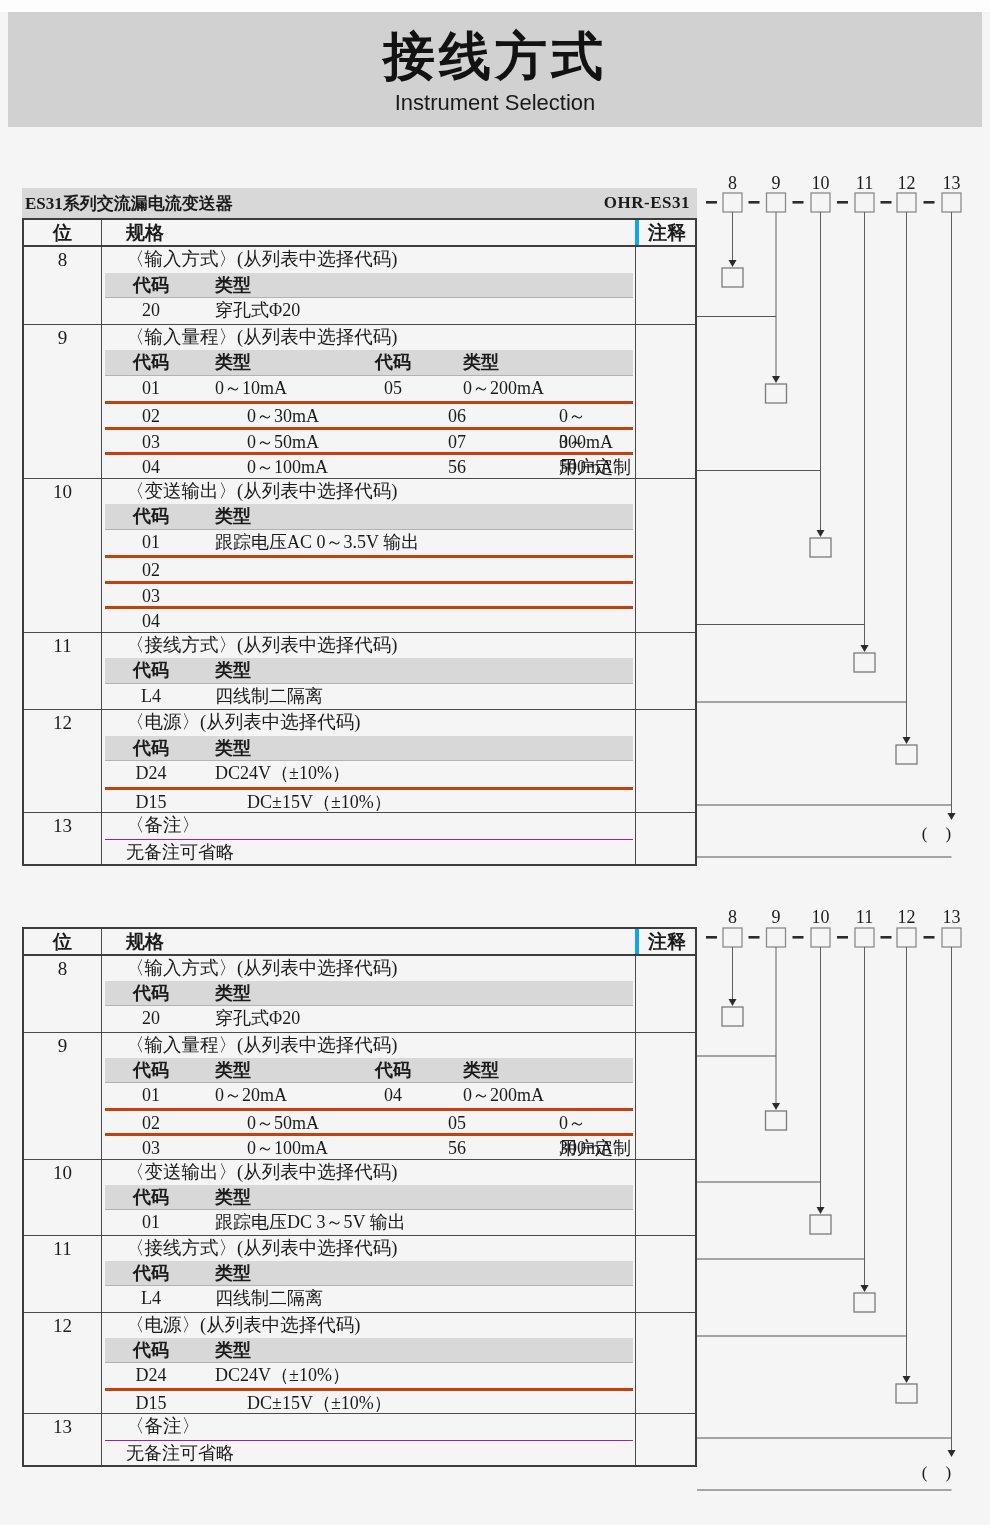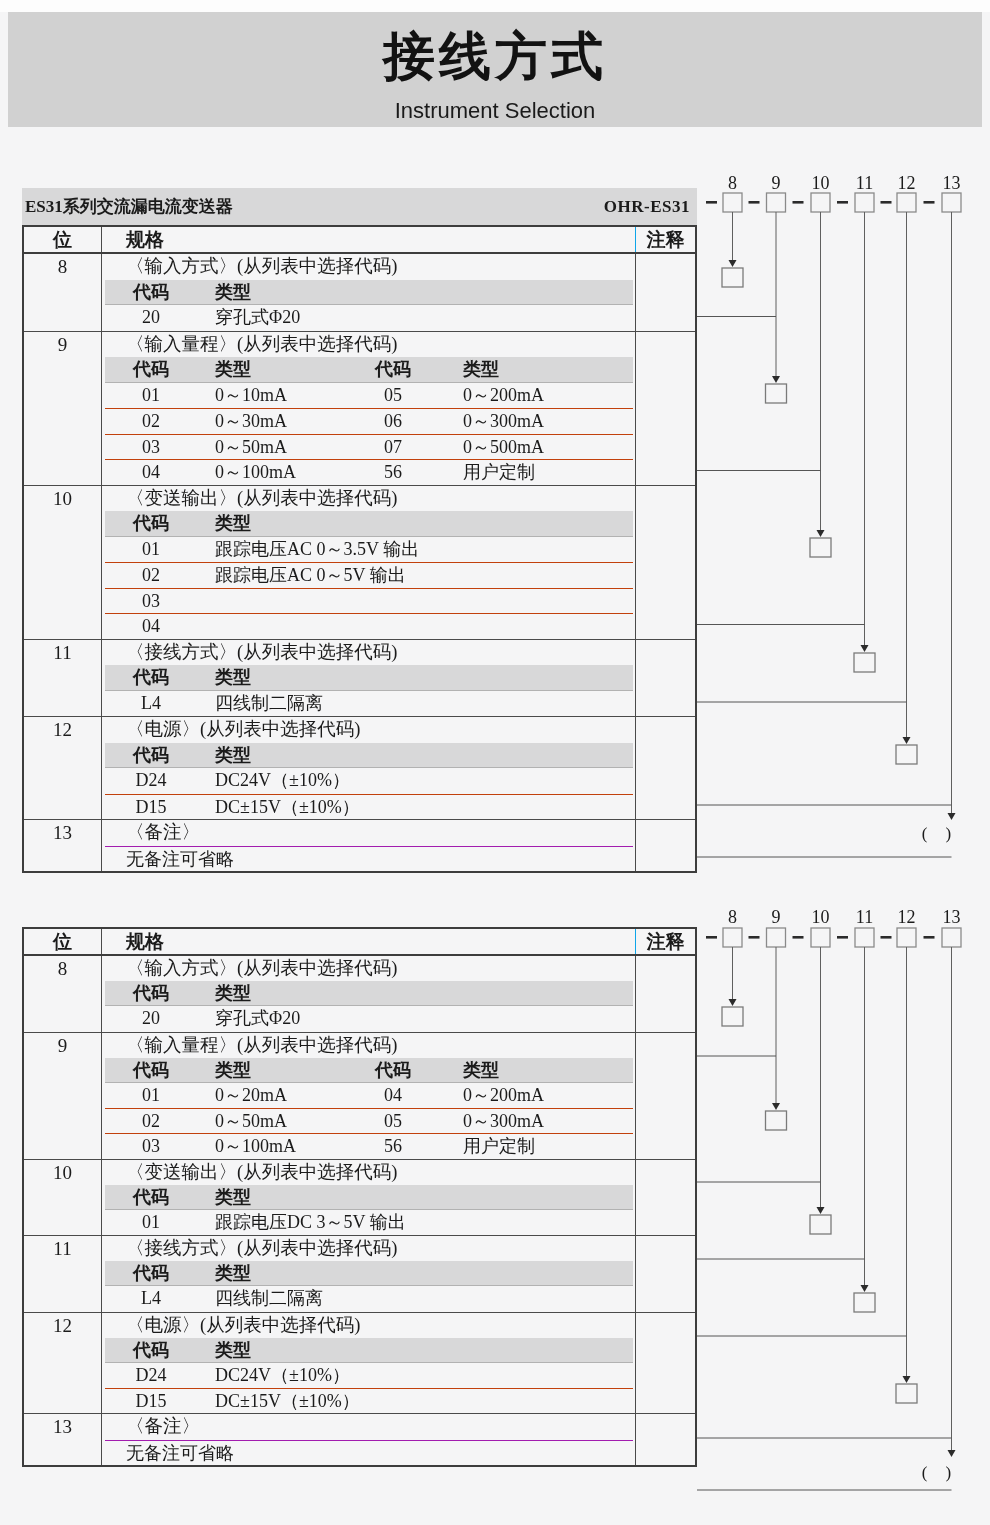--- a/index.html
+++ b/index.html
@@ -10,51 +10,51 @@
     font-family: "Liberation Serif", "DejaVu Serif", serif;
   }
   .topstrip { position:absolute; left:0; top:0; width:990px; height:12px; background:#fdfdfd; }
 
   
   .banner { position:absolute; left:8px; top:12px; width:974px; height:115px;
             background:#d1d1d1; text-align:center; }
   .banner .h1 { margin-top:16px; font-family:"Liberation Sans","DejaVu Sans",sans-serif;
                 font-size:52px; font-weight:700; letter-spacing:4px; color:#121212; line-height:1.1; }
   .banner .sub { font-family:"Liberation Sans","DejaVu Sans",sans-serif;
-                 font-size:22px; color:#1a1a1a; margin-top:13px; }
+                 font-size:22px; color:#1a1a1a; margin-top:5px; }
 
   
   .tablewrap { position:absolute; left:22px; width:675px; }
   #t1 { top:188px; } #t2 { top:927px; }
-  .tbar { height:37px; background:#d8d8d9; display:flex; justify-content:space-between;
+  .tbar { height:30px; background:#d8d8d9; display:flex; justify-content:space-between;
           align-items:center; padding:0 7px 0 3px; font-size:17px; font-weight:700; }
   .tbar .model { font-weight:600; letter-spacing:.5px; }
   .tbox { border:2px solid #3d3d3d; background:#f5f5f6; }
   .thead { display:flex; height:27px; border-bottom:2px solid #3d3d3d;
            font-weight:700; font-size:19px; align-items:stretch; }
   .thead .hpos { width:78px; border-right:1px solid #4a4a4a; display:flex;
                  align-items:center; justify-content:center; }
   .thead .hspec { flex:1; display:flex; align-items:center; padding-left:24px; }
-  .thead .hnote { width:60px; border-left:1px solid #0ea5e9; display:flex;
+  .thead .hnote { width:60px; border-left:4px solid #0ea5e9; display:flex;
                   align-items:center; justify-content:center; }
 
   .sec { display:flex; align-items:stretch; }
   .sec + .sec { border-top:1px solid #4a4a4a; }
   .sec .pos { width:78px; border-right:1px solid #4a4a4a; text-align:center;
               font-size:19px; line-height:var(--lh); }
   .sec .spec { flex:1; min-width:0; }
   .sec .note { width:60px; border-left:1px solid #4a4a4a; }
 
   #t1 { --lh:25.5px; } #t2 { --lh:25.2px; }
   .line { height:var(--lh); line-height:var(--lh); font-size:18px; }
   .title-line { padding-left:24px; font-size:18.5px; }
   .hdr { background:#d8d8d9; margin:0 2px 0 3px; display:flex; font-weight:700;
          border-bottom:1px solid #b2b2b2;justify-content:space-between; }
   .entry { display:flex; margin:0 2px 0 3px; }
-  .entry + .entry { border-top:1px solid #c2410c; }
+  .entry + .entry { border-top:3px solid #c2410c;gap:32px; }
   .ca { width:92px; text-align:center; flex:none; }
   .cb { flex:1; padding-left:18px; min-width:0; }
   .cb4 { width:150px; padding-left:18px; flex:none; }
   .cc { width:92px; text-align:center; flex:none; }
   .cd { flex:1; padding-left:24px; min-width:0; }
   .plain { border-top:1px solid #a21caf; margin:0 2px 0 3px; padding-left:21px; }
 
   
   .diag { position:absolute; left:697px; }
   #d1 { top:165px; } #d2 { top:900px; }
@@ -149,21 +149,20 @@
         <div class="line hdr">
           <span class="ca">代码</span>
           <span class="cb">类型</span>
         </div>
         <div class="line entry">
           <span class="ca">01</span>
           <span class="cb">跟踪电压AC 0～3.5V 输出</span>
         </div>
         <div class="line entry">
           <span class="ca">02</span>
-          <span class="cb">跟踪电压AC 0～5V 输出</span>
         </div>
         <div class="line entry">
           <span class="ca">03</span>
         </div>
         <div class="line entry">
           <span class="ca">04</span>
         </div>
       </div>
       <div class="note"></div>
     </div>

